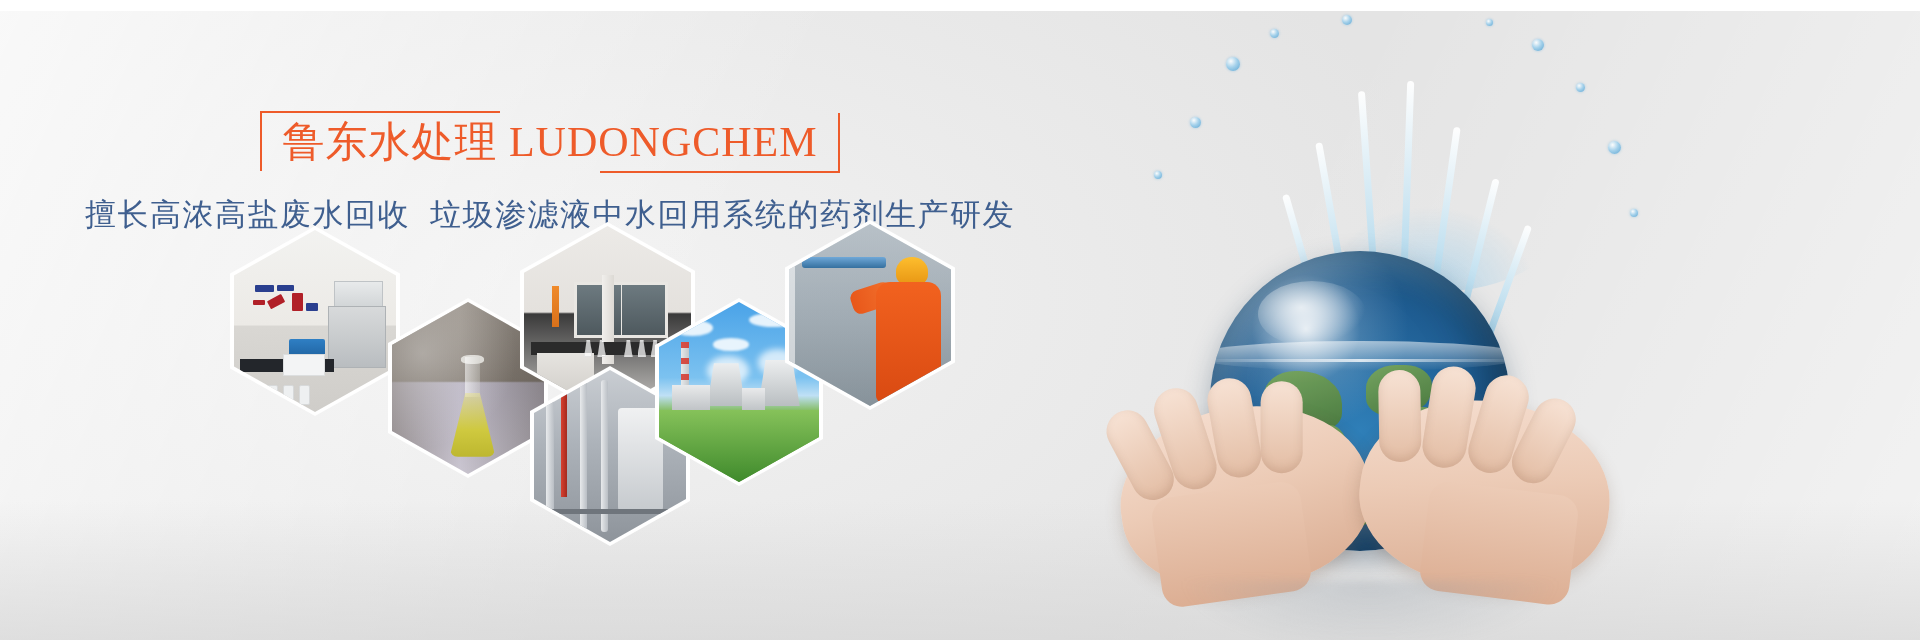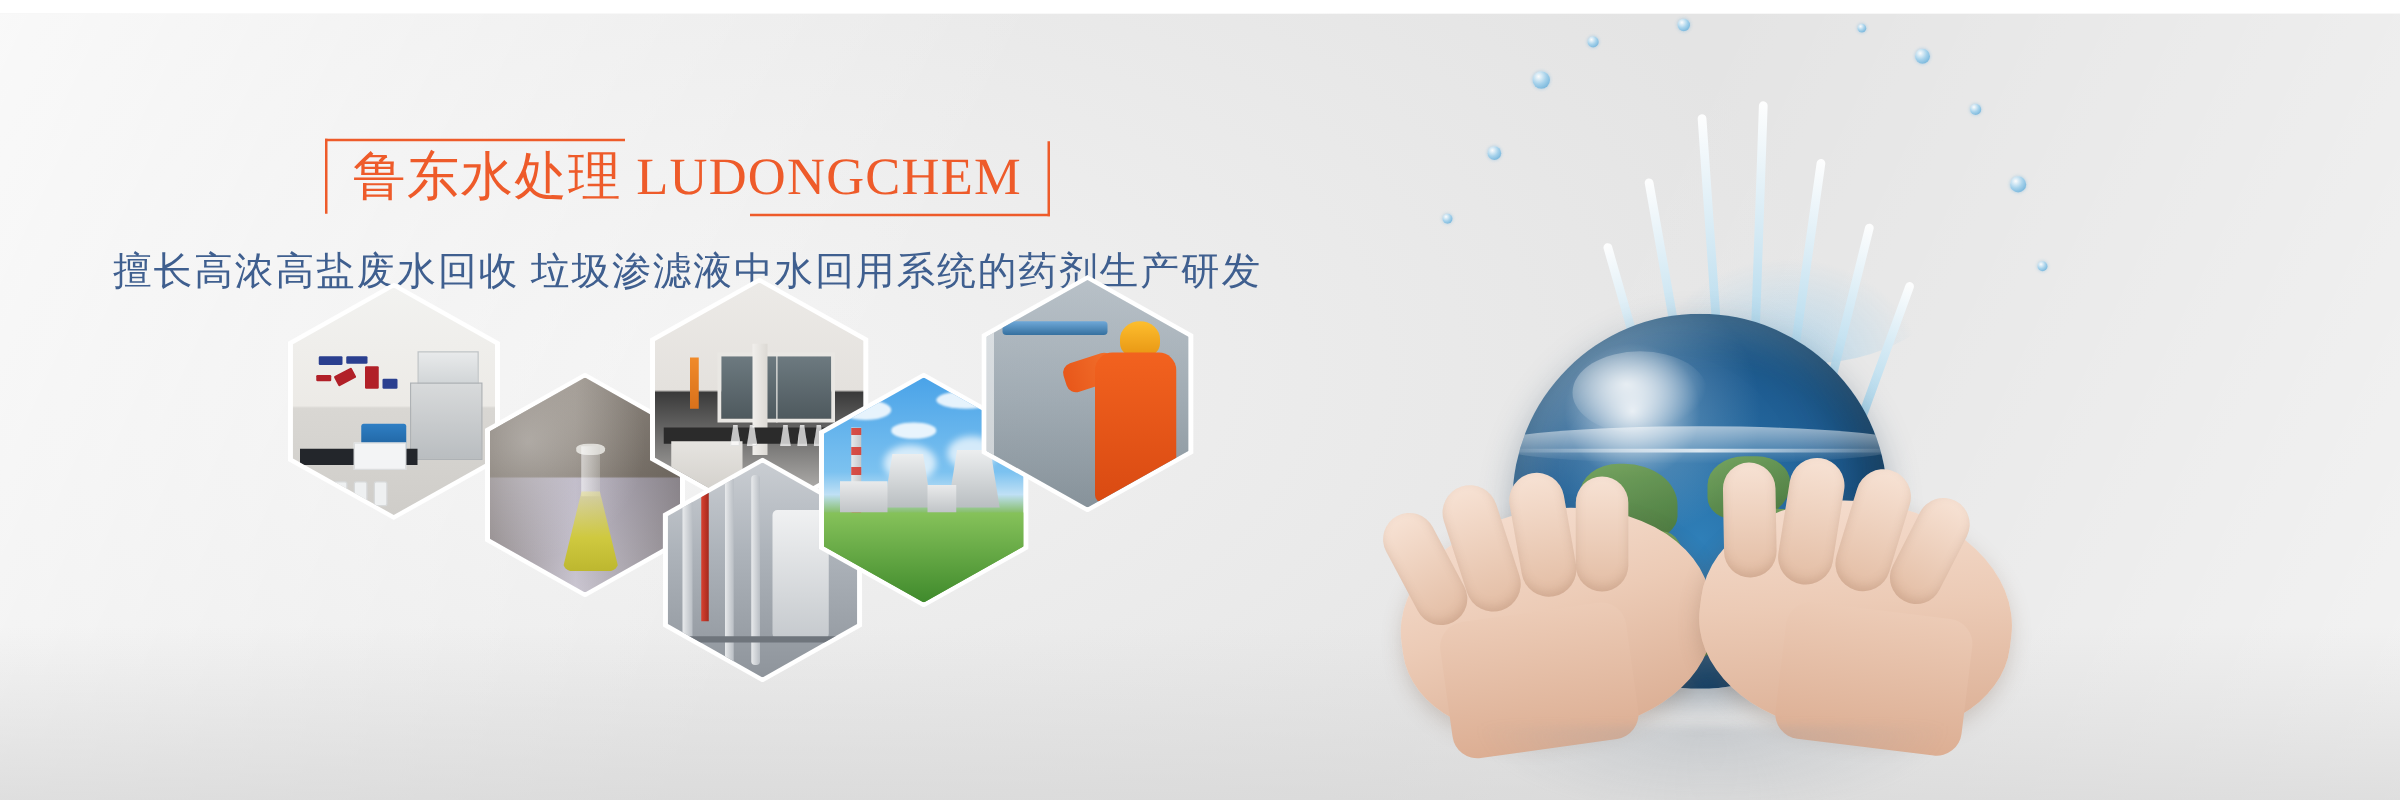--- a/index.html
+++ b/index.html
@@ -44,21 +44,21 @@
   .brk-l{ left:0; top:4px; height:60px; }
   .brk-r{ right:0; bottom:2px; height:60px; }
 
   .title{
     font-family:"Liberation Serif", serif;
     font-size:42px; line-height:50px; color:#ee5b2a; letter-spacing:1px;
     white-space:nowrap; font-weight:400;
   }
   .subtitle{
     margin-top:22px;
-    font-family:Liberation Serif, serif;
+    font-family:Liberation Mono, monospace;
     font-size:31px; line-height:40px; color:#3f5f8f; letter-spacing:1.5px;
     white-space:nowrap;
   }
 
   
   .hexes{ position:absolute; left:230px; top:215px; width:760px; height:300px; }
   .hex{
     position:absolute;
     clip-path:polygon(50% 0%, 100% 25%, 100% 75%, 50% 100%, 0% 75%, 0% 25%);
     background:#ffffff;

